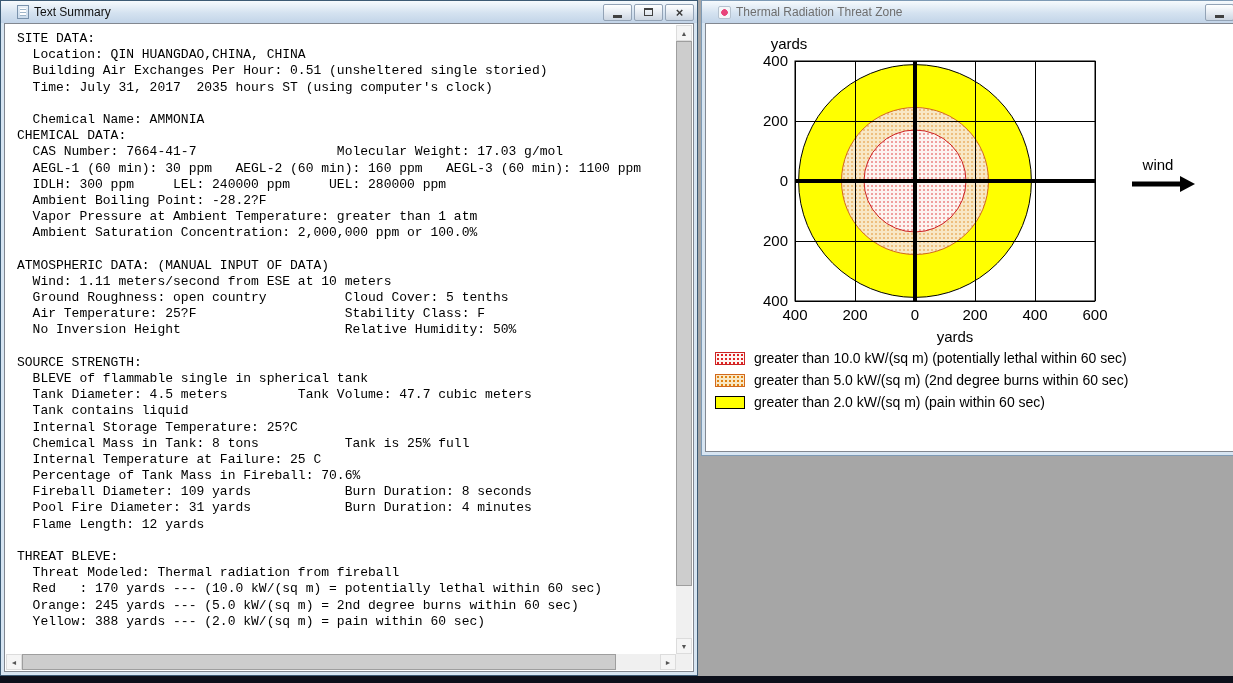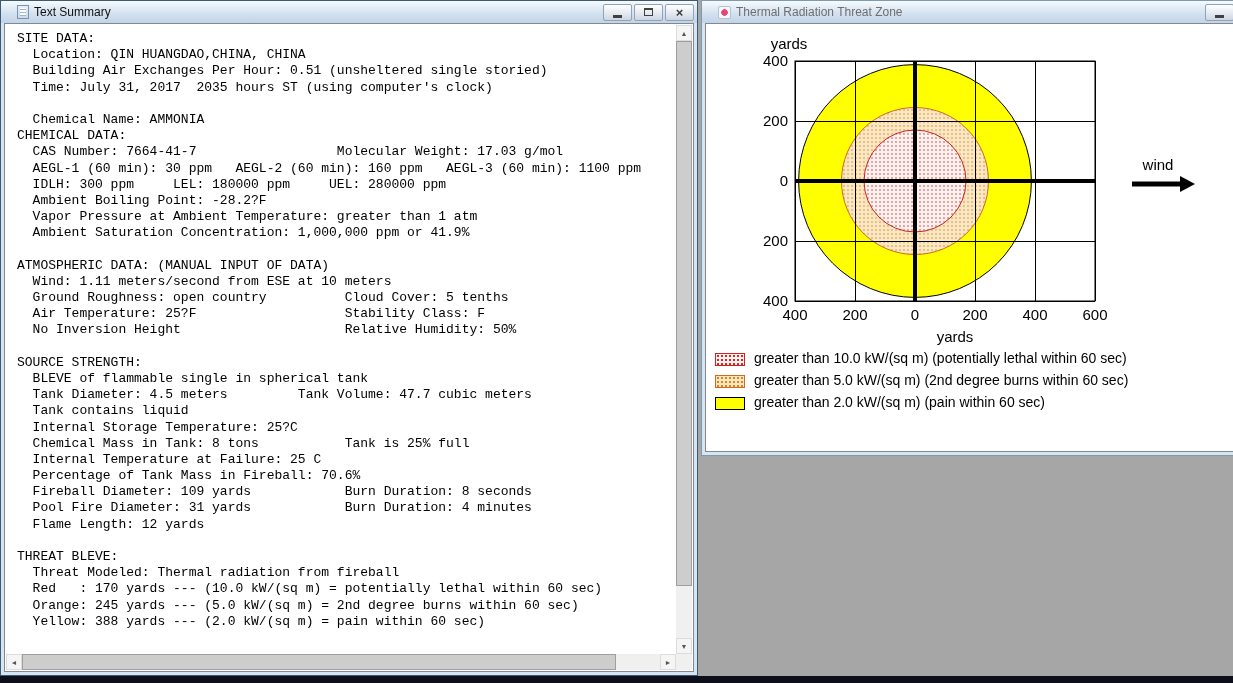--- a/index.html
+++ b/index.html
@@ -50,21 +50,21 @@
   .sb-left{left:0;top:0;} .sb-right{right:0;top:0;}
   .v-thumb{position:absolute;left:0;top:16px;height:calc(100% - 84px);width:16px;box-sizing:border-box;
            background:#cdcdcd;border:1px solid #9e9e9e;}
   .h-thumb{position:absolute;top:0;left:16px;right:60px;height:16px;box-sizing:border-box;
            background:#cdcdcd;border:1px solid #9e9e9e;}
 
   
   #zone-svg{position:absolute;left:0;top:0;}
   svg text{font-family:"Liberation Sans",sans-serif;}
   .legend{position:absolute;left:9px;top:326px;}
-  .legend-row{display:flex;align-items:flex-end;height:16px;margin-bottom:6px;}
+  .legend-row{display:flex;align-items:center;height:16px;margin-bottom:6px;}
   .legend-swatch{width:30px;height:13px;box-sizing:border-box;border:1px solid #000;margin-right:9px;flex:none;}
   .legend-label{font-size:14px;color:#000;white-space:nowrap;}
 </style>
 </head>
 <body>
 
 <div class="desktop"></div>
 <div class="taskbar-edge"></div>
 
 <div class="window" id="left-window">
@@ -87,24 +87,24 @@
     <div class="text-scroll">
         <div class="tline">SITE DATA:</div>
         <div class="tline">  Location: QIN HUANGDAO,CHINA, CHINA</div>
         <div class="tline">  Building Air Exchanges Per Hour: 0.51 (unsheltered single storied)</div>
         <div class="tline">  Time: July 31, 2017  2035 hours ST (using computer's clock)</div>
         <div class="tline"></div>
         <div class="tline">  Chemical Name: AMMONIA</div>
         <div class="tline">CHEMICAL DATA:</div>
         <div class="tline">  CAS Number: 7664-41-7                  Molecular Weight: 17.03 g/mol</div>
         <div class="tline">  AEGL-1 (60 min): 30 ppm   AEGL-2 (60 min): 160 ppm   AEGL-3 (60 min): 1100 ppm</div>
-        <div class="tline">  IDLH: 300 ppm     LEL: 180000 ppm     UEL: 280000 ppm</div>
+        <div class="tline">  IDLH: 300 ppm     LEL: 240000 ppm     UEL: 280000 ppm</div>
         <div class="tline">  Ambient Boiling Point: -28.2?F</div>
         <div class="tline">  Vapor Pressure at Ambient Temperature: greater than 1 atm</div>
-        <div class="tline">  Ambient Saturation Concentration: 1,000,000 ppm or 41.9%</div>
+        <div class="tline">  Ambient Saturation Concentration: 2,000,000 ppm or 100.0%</div>
         <div class="tline"></div>
         <div class="tline">ATMOSPHERIC DATA: (MANUAL INPUT OF DATA)</div>
         <div class="tline">  Wind: 1.11 meters/second from ESE at 10 meters</div>
         <div class="tline">  Ground Roughness: open country          Cloud Cover: 5 tenths</div>
         <div class="tline">  Air Temperature: 25?F                   Stability Class: F</div>
         <div class="tline">  No Inversion Height                     Relative Humidity: 50%</div>
         <div class="tline"></div>
         <div class="tline">SOURCE STRENGTH:</div>
         <div class="tline">  BLEVE of flammable single in spherical tank</div>
         <div class="tline">  Tank Diameter: 4.5 meters         Tank Volume: 47.7 cubic meters</div>

